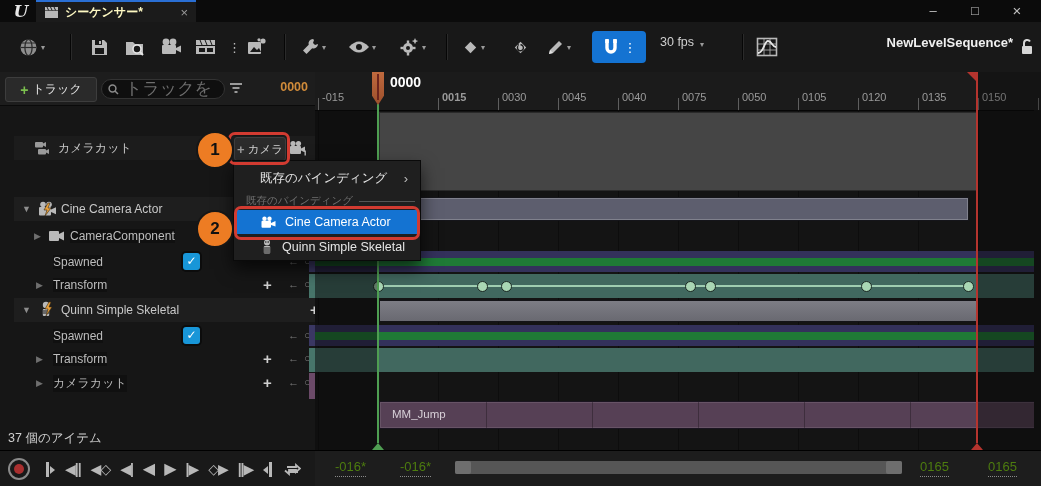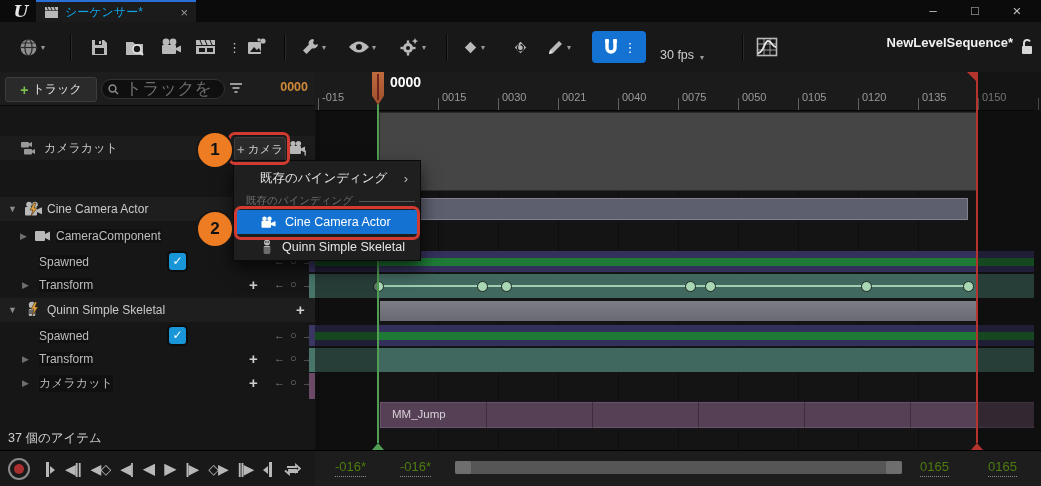--- a/index.html
+++ b/index.html
@@ -6,46 +6,46 @@
   #app{position:relative;width:1041px;height:486px;background:#151515;overflow:hidden;
        font-family:"Liberation Sans","DejaVu Sans",sans-serif;font-size:12px;color:#c8c8c8;
        -webkit-font-smoothing:antialiased;}
   .abs{position:absolute;}
   
   .titlebar{left:0;top:0;width:1041px;height:22px;background:#0b0b0b;}
   .ulogo{left:8px;top:0px;width:26px;height:22px;color:#e8e8e8;font-family:"DejaVu Serif",serif;
          font-weight:bold;font-style:italic;font-size:17px;line-height:22px;text-align:center;}
   .tab{left:36px;top:0;width:160px;height:22px;background:#1b1b1b;border-top:2px solid #2a6fd4;
        display:flex;align-items:center;gap:6px;padding:0 8px;box-sizing:border-box;}
-  .tab-label{color:#0ea5e9;font-size:12px;white-space:nowrap;}
+  .tab-label{color:#fef9c3;font-size:12px;white-space:nowrap;font-weight:bold;}
   .tab-close{margin-left:auto;color:#9a9a9a;font-size:13px;cursor:default;}
   .winbtn{top:0;height:22px;width:30px;text-align:center;line-height:22px;color:#c0c0c0;font-size:13px;}
   
   .toolbar{left:0;top:22px;width:1041px;height:50px;background:#181818;border-bottom:1px solid #060606;}
   .tbi{position:absolute;top:13px;height:24px;display:flex;align-items:center;gap:2px;color:#b9b9b9;}
   .chev{font-size:8px;color:#9a9a9a;}
   .tsep{position:absolute;top:12px;width:1px;height:26px;background:#060606;border-right:1px solid #2a2a2a;}
   .dots{font-size:13px;color:#b9b9b9;letter-spacing:0;}
   .snapbtn{position:absolute;left:592px;top:9px;width:54px;height:32px;background:#1473d2;border-radius:4px;
            display:flex;align-items:center;justify-content:center;gap:4px;color:#fff;}
-  .fps{position:absolute;left:660px;top:26px;color:#cfcfcf;font-size:12.5px;display:flex;gap:6px;align-items:flex-end;}
+  .fps{position:absolute;left:660px;top:13px;color:#cfcfcf;font-size:12.5px;display:flex;gap:6px;align-items:flex-end;}
   .seqname{position:absolute;right:28px;top:13px;color:#f0f0f0;font-size:13px;font-weight:bold;}
   
   .lpanel{left:0;top:72px;width:315px;height:378px;background:#161616;border-right:1px solid #000;}
   .lheader{left:0;top:72px;width:315px;height:33px;background:#1d1d1d;border-bottom:1px solid #0a0a0a;}
   .addtrack{left:5px;top:77px;width:90px;height:23px;background:#2a2a2a;border:1px solid #3d3d3d;border-radius:3px;
             display:flex;align-items:center;justify-content:center;gap:4px;color:#e6e6e6;}
   .plus-green{color:#7bbf4e;font-weight:bold;font-size:14px;}
   .searchbox{left:101px;top:79px;width:124px;height:20px;background:#0f0f0f;border:1px solid #333;
              border-radius:10px;display:flex;align-items:center;padding:0 6px;box-sizing:border-box;gap:4px;}
   .searchbox input{background:transparent;border:none;outline:none;color:#bbb;font-size:17px;width:86px;
              font-family:Liberation Sans, sans-serif;}
   .searchbox input::placeholder{color:#6e6e6e;}
   .framefield{left:252px;top:80px;width:56px;text-align:right;color:#d08b3a;font-weight:bold;font-size:12.5px;}
-  .lrow{left:0;width:315px;height:24px;display:flex;align-items:center;padding-left:48px;}
+  .lrow{left:14px;width:315px;height:24px;display:flex;align-items:center;padding-left:48px;}
   .expander{position:absolute;font-size:9px;color:#8d8d8d;}
   .rowlabel{position:absolute;color:#c9c9c9;font-size:12px;white-space:nowrap;}
   .rowlabel.dim{color:#bdbdbd;}
   .plusbtn{position:absolute;color:#cfcfcf;font-weight:bold;font-size:15px;}
   .navcluster{position:absolute;display:flex;gap:5px;color:#7d7d7d;font-size:11px;align-items:center;}
   .navcluster span{line-height:1;}
   .checkbox{position:absolute;width:17px;height:17px;background:#1896d8;border-radius:3px;
             color:#fff;font-size:12px;font-weight:bold;text-align:center;line-height:17px;
             box-shadow:0 0 0 2px #0c0c0c;}
   .strip{position:absolute;left:309px;width:6px;}
@@ -460,25 +460,25 @@
         </svg>
     </span>
   </div>
 
   <div class="abs timeline-bg"></div>
   <div class="abs ruler"></div>
   <div id="tick-layer">
       <div class="abs tick" style="left: 318px;"></div>
       <div class="abs tick-label" style="left: 322px;">-015</div>
       <div class="abs tick" style="left: 438px;"></div>
-      <div class="abs tick-label" style="left: 442px;">0015</div>
+      <div class="abs tick-label" style="left: 442px; font-weight: bold;">0015</div>
       <div class="abs tick" style="left: 498px;"></div>
       <div class="abs tick-label" style="left: 502px;">0030</div>
       <div class="abs tick" style="left: 558px;"></div>
-      <div class="abs tick-label" style="left: 562px;">0021</div>
+      <div class="abs tick-label" style="left: 562px;">0045</div>
       <div class="abs tick" style="left: 618px;"></div>
       <div class="abs tick-label" style="left: 622px;">0040</div>
       <div class="abs tick" style="left: 678px;"></div>
       <div class="abs tick-label" style="left: 682px;">0075</div>
       <div class="abs tick" style="left: 738px;"></div>
       <div class="abs tick-label" style="left: 742px;">0050</div>
       <div class="abs tick" style="left: 798px;"></div>
       <div class="abs tick-label" style="left: 802px;">0105</div>
       <div class="abs tick" style="left: 858px;"></div>
       <div class="abs tick-label" style="left: 862px;">0120</div>

